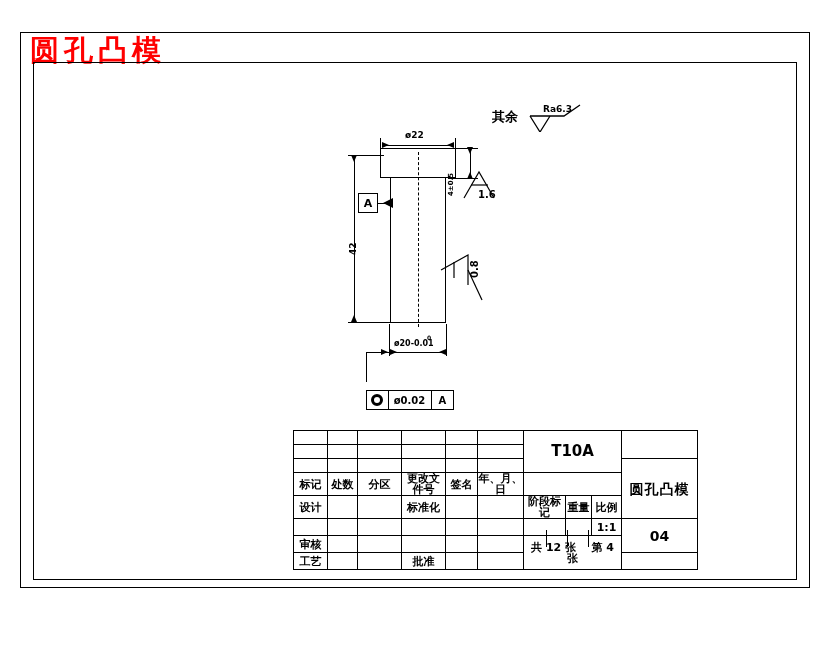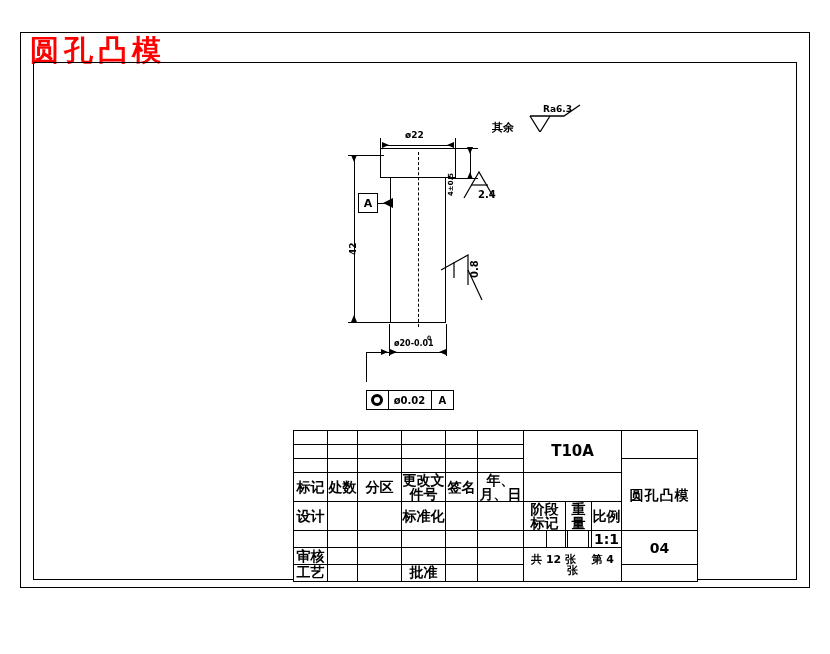--- a/index.html
+++ b/index.html
@@ -48,21 +48,21 @@
              display:flex;height:20px;background:#fff;}
   .tol-cell{border-right:1.3px solid #000;display:flex;align-items:center;
             justify-content:center;font-size:10px;font-weight:700;box-sizing:border-box;}
   .tol-cell:last-child{border-right:none;}
   .conc{width:12px;height:12px;border-radius:50%;border:3px solid #000;box-sizing:border-box;}
 
   
   .tb{position:absolute;border-collapse:collapse;table-layout:fixed;background:#fff;padding-left:8px;}
   .tb td{border:1px solid #000;padding:0;text-align:center;vertical-align:middle;
          font-size:10px;font-weight:700;line-height:1;}
-  .tb td.b{font-size:14px;}
+  .tb td.b{font-size:11px;}
   .tb td.big{font-size:15px;font-weight:700;}
   .tb td.nm{font-size:14px;font-weight:700;letter-spacing:1px;}
   .tiny{font-size:6px;font-weight:700;}
 </style>
 </head>
 <body>
 
 <div id="sheet">
 
   <div class="doc-heading">圆孔凸模</div>
@@ -116,32 +116,32 @@
     <div class="tol-cell" style="width:44px;">ø0.02</div>
     <div class="tol-cell" style="width:22px;">A</div>
   </div>
 
   <div class="datum-box" style="left:358px;top:193px;width:20px;height:20px;">
     <span>A</span>
   </div>
   <div class="ln hl" style="left:378px;top:203px;width:12px;"></div>
   <div class="arw arw-l" style="left:383px;top:198px;border-top:5px solid transparent;border-bottom:5px solid transparent;border-right:10px solid #000;"></div>
 
-  <div class="txt" style="left:492px;top:122px;font-size:11px;font-weight:700;">其余</div>
+  <div class="txt" style="left:492px;top:110px;font-size:13px;font-weight:700;">其余</div>
   <svg style="position:absolute;left:528px;top:104px;" width="62" height="28" viewBox="0 0 62 28">
     <path d="M2,12 L12,28 L22,12" fill="none" stroke="#000" stroke-width="1.3"></path>
     <path d="M2,12 L36,12 L52,1" fill="none" stroke="#000" stroke-width="1.3"></path>
   </svg>
   <div class="txt" style="left:543px;top:105px;font-size:9px;font-weight:700;">Ra6.3</div>
 
   <svg style="position:absolute;left:462px;top:168px;" width="40" height="36" viewBox="0 0 40 36">
     <path d="M2,30 L17,4 L32,30" fill="none" stroke="#000" stroke-width="1.2"></path>
     <path d="M9,17 L26,17" fill="none" stroke="#000" stroke-width="1.2"></path>
   </svg>
-  <div class="txt" style="left:478px;top:190px;font-size:10px;font-weight:700;">2.4</div>
+  <div class="txt" style="left:478px;top:190px;font-size:10px;font-weight:700;">1.6</div>
 
   <svg style="position:absolute;left:438px;top:252px;" width="46" height="52" viewBox="0 0 46 52">
     <path d="M3,18 L30,3 L30,33" fill="none" stroke="#000" stroke-width="1.2"></path>
     <path d="M16,10 L16,26" fill="none" stroke="#000" stroke-width="1.2"></path>
     <path d="M30,18 L44,48" fill="none" stroke="#000" stroke-width="1.2"></path>
   </svg>
   <div class="txt rot" style="left:470px;top:278px;font-size:10px;font-weight:700;transform:rotate(-90deg);">0.8</div>
 
   <table class="tb" style="left:293px;top:430px;width:404px;">
     <colgroup>

